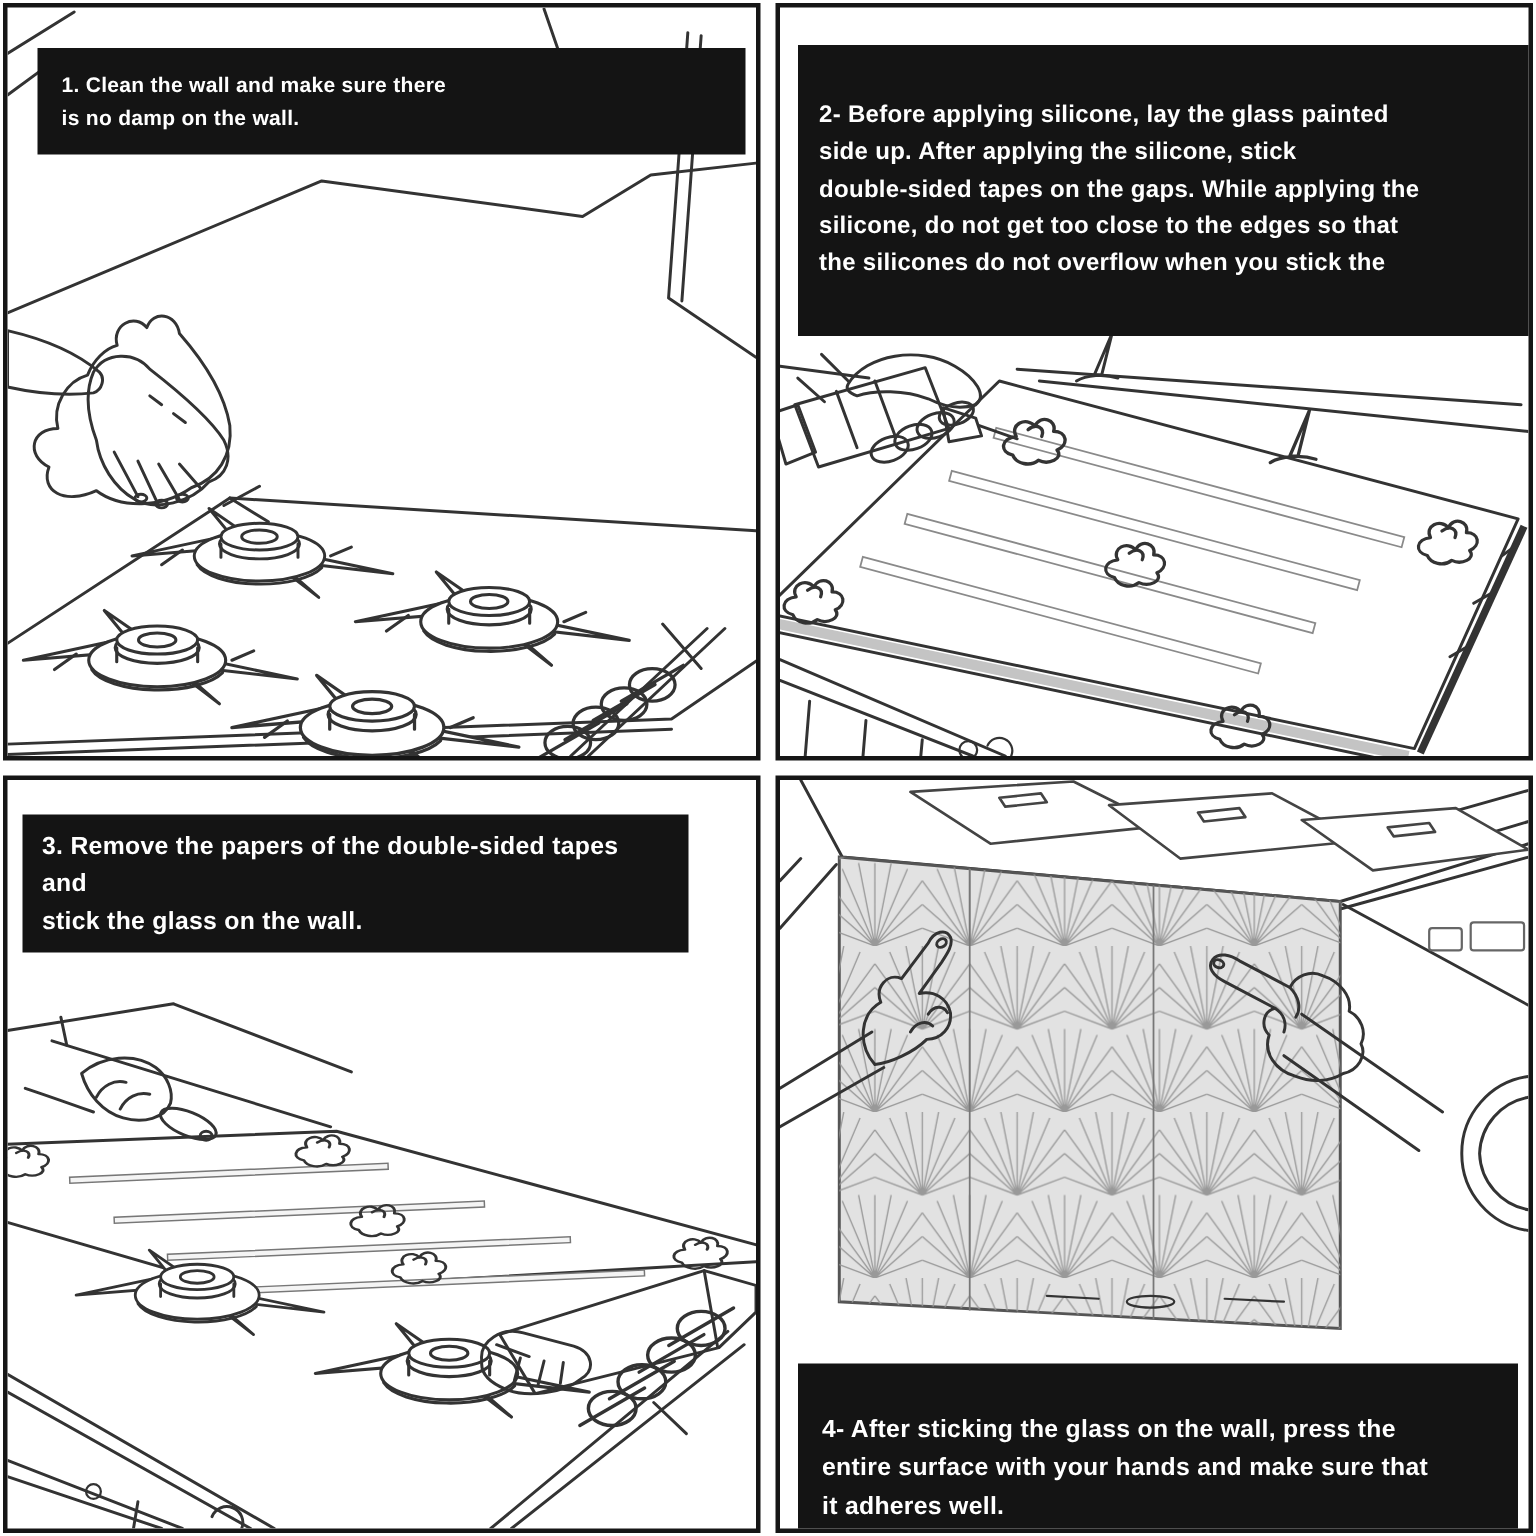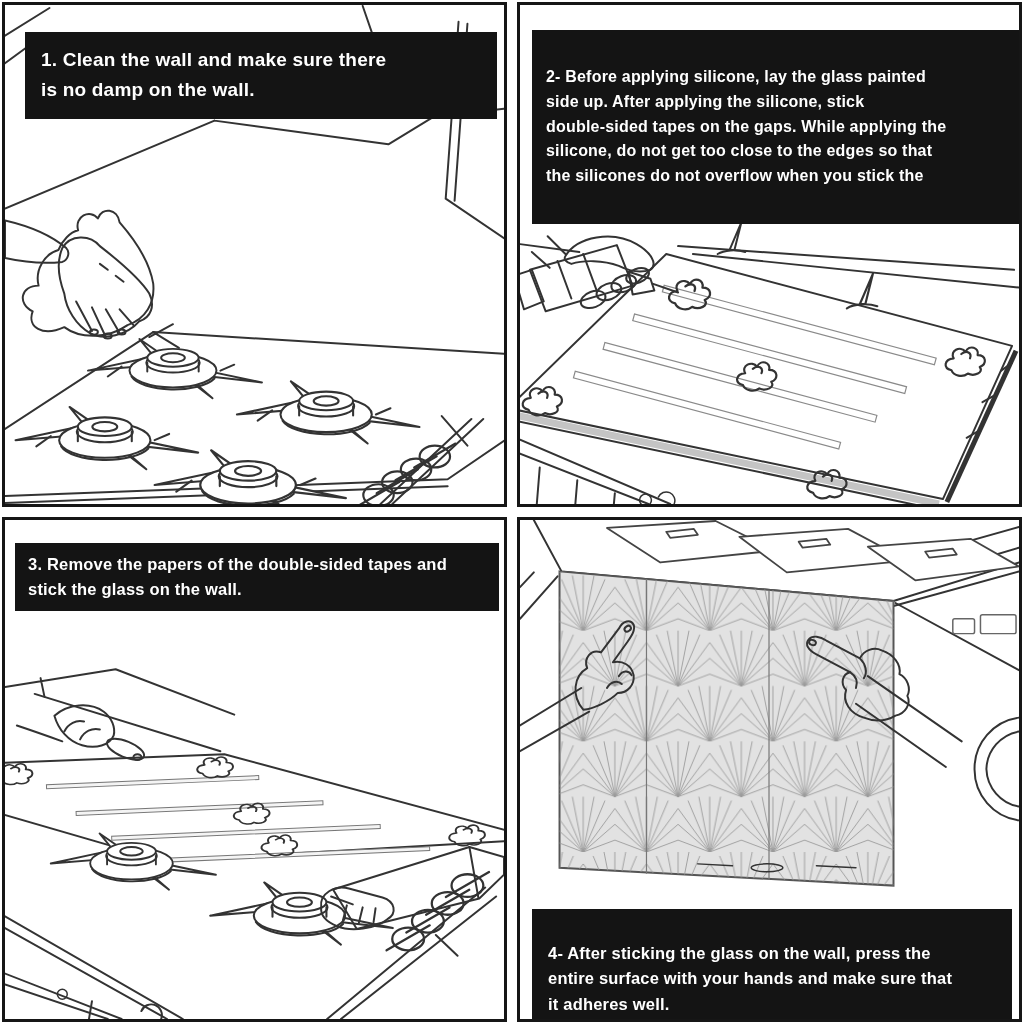--- a/index.html
+++ b/index.html
@@ -12,24 +12,24 @@
   }
   .panel{
     position:relative;border:3px solid #161616;background:#ffffff;overflow:hidden;
   }
   .illus{position:absolute;inset:0;width:100%;height:100%;}
   .caption{
     position:absolute;background:#141414;color:#ffffff;
     font-weight:bold;white-space:pre-line;box-sizing:border-box;
     letter-spacing:.2px;
   }
-  .cap1{left:20px;top:27px;width:472px;font-size:19px;line-height:1.6;padding:13px 16px;}
+  .cap1{left:20px;top:27px;width:472px;font-size:14px;line-height:1.6;padding:13px 16px;}
   .cap2{left:12px;top:25px;width:518px;height:194px;font-size:16px;line-height:1.55;
         padding:0 12px 0 14px;display:flex;align-items:center;}
-  .cap3{left:10px;top:23px;width:484px;font-size:16.5px;line-height:1.5;padding:9px 13px;}
+  .cap3{left:10px;top:23px;width:444px;font-size:16.5px;line-height:1.5;padding:9px 13px;}
   .cap4{left:12px;top:352px;width:480px;height:140px;font-size:16.5px;line-height:1.55;
         padding:0 12px 0 16px;display:flex;align-items:center;margin-top:37px;}
   .ink{stroke:#333;stroke-width:2;fill:none;stroke-linecap:round;stroke-linejoin:round;}
 </style>
 </head>
 <body>
 
 <div class="sheet">
 
   <section class="panel">

